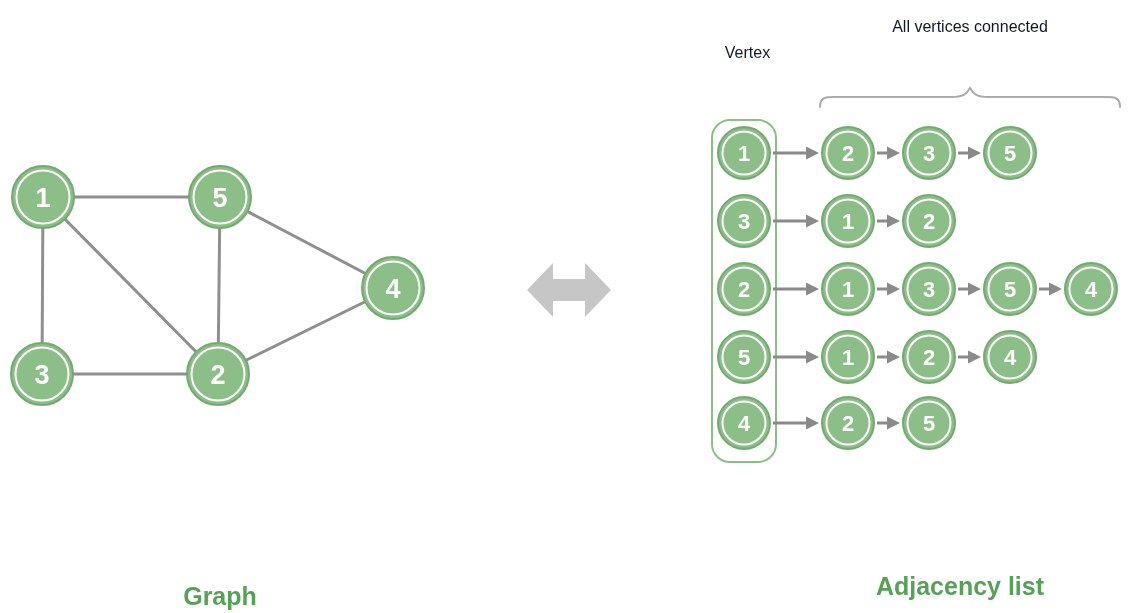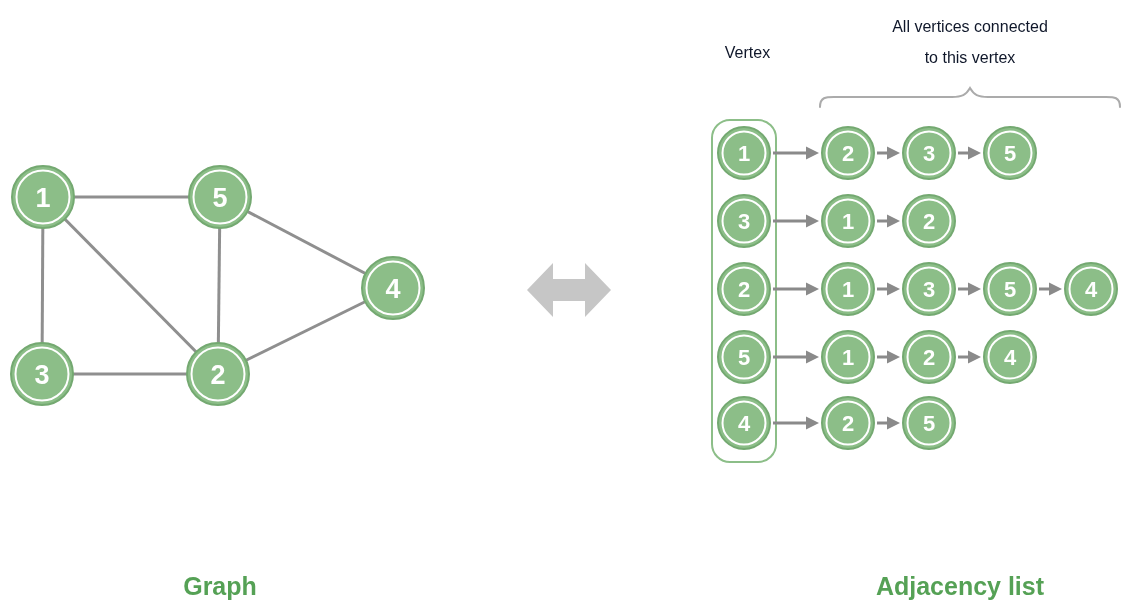--- a/index.html
+++ b/index.html
@@ -26,21 +26,21 @@
   #connected-header { left: 820px; top: 11px; width: 300px; line-height: 31px; }
   .footer-label {
     position: absolute;
     top: 572px;
     width: 300px;
     text-align: center;
     font-size: 25px;
     font-weight: bold;
     color: #55A155;
   }
-  #graph-label { left: 70px; }
+  #graph-label { left: 70px; margin-top: 10px; }
   #adjacency-label { left: 810px; }
 </style>
 </head>
 <body>
 
 <div class="canvas">
 
   <svg id="diagram-svg" viewBox="0 0 1132 613" xmlns="http://www.w3.org/2000/svg">
       <line x1="43" y1="197" x2="220" y2="197" stroke="#8F8F8F" stroke-width="3"></line>
       <line x1="43" y1="197" x2="42" y2="374" stroke="#8F8F8F" stroke-width="3"></line>
@@ -237,20 +237,19 @@
           <circle cx="929" cy="423" r="21.5" fill="none" stroke="#FFFFFF" stroke-width="2"></circle>
           <text x="929" y="423" dy="0.36em" text-anchor="middle" fill="#FFFFFF" font-size="22" font-weight="bold" font-family="&quot;Liberation Sans&quot;, sans-serif">5</text>
         </g>
       </g>
     </svg>
 
   <div class="hdr" id="vertex-header">Vertex</div>
 
   <div class="hdr" id="connected-header">
     <div>All vertices connected</div>
-    <div>to this vertex</div>
   </div>
 
   <div class="footer-label" id="graph-label">Graph</div>
 
   <div class="footer-label" id="adjacency-label">Adjacency list</div>
 
 </div>
 
 </body></html>

